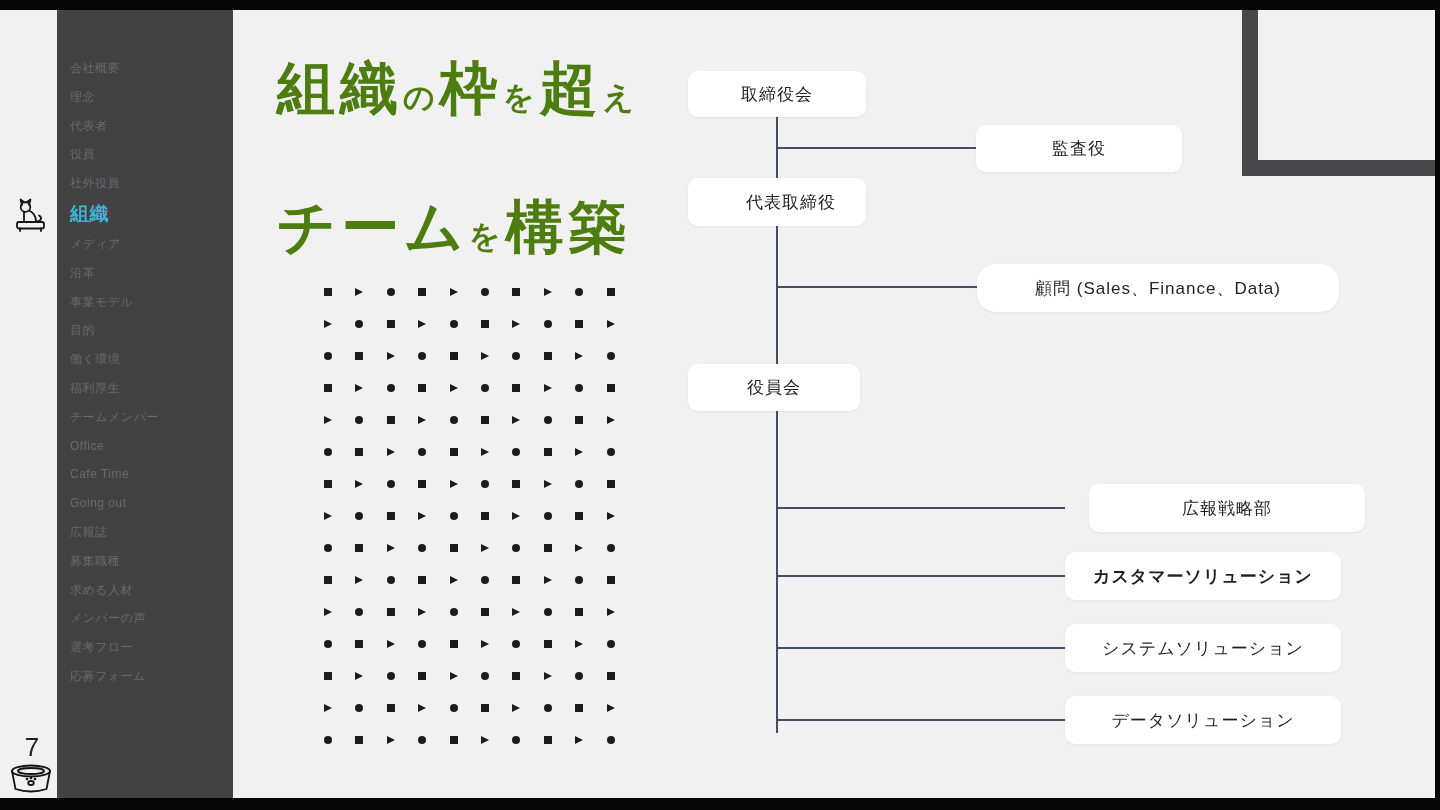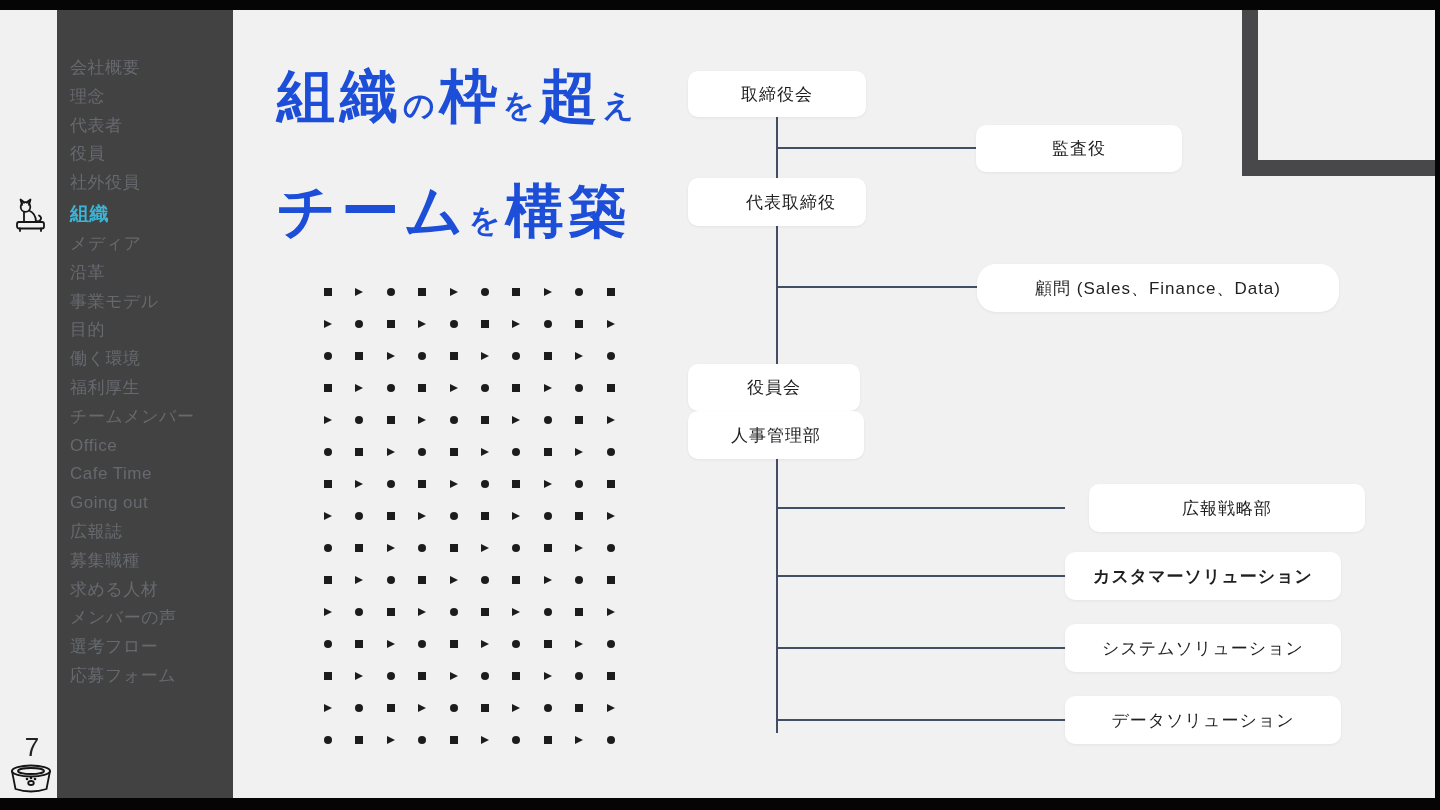--- a/index.html
+++ b/index.html
@@ -27,39 +27,39 @@
   .corner-frame-v{position:absolute;left:1242px;top:10px;width:16px;height:166px;background:var(--frame-dark);z-index:20;}
   .corner-frame-h{position:absolute;left:1242px;top:160px;width:193px;height:16px;background:var(--frame-dark);z-index:20;}
 
   
   .sidebar{
     position:absolute;left:57px;top:10px;width:176px;height:788px;
     background:var(--sidebar-bg);z-index:10;
   }
   .sidebar nav{padding:44px 0 0 13px;}
   .nav-item{
-    font-size:17px;line-height:28.8px;color:#66696E;
+    font-size:12px;line-height:28.8px;color:#66696E;
     white-space:nowrap;cursor:pointer;letter-spacing:0.5px;
   }
   .nav-item.active{
     color:var(--accent);font-weight:bold;font-size:19px;line-height:32px;
   }
 
   
   .section-marker{position:absolute;left:12px;top:196px;z-index:11;}
   .page-number{
     position:absolute;left:22px;top:732px;width:20px;text-align:center;
     font-size:26px;color:#222;z-index:11;
   }
   .bowl{position:absolute;left:8px;top:763px;z-index:11;}
 
   
-  .title-block{position:absolute;left:277px;top:60px;z-index:5;color:#1d4ed8;}
+  .title-block{position:absolute;left:277px;top:52px;z-index:5;color:#4d7c0f;}
   .title-line{line-height:1.25;letter-spacing:5px;white-space:nowrap;}
-  .title-line + .title-line{margin-top:42px;}
+  .title-line + .title-line{margin-top:66px;}
   .title-line .lg{font-size:58px;}
   .title-line .sm{font-size:31px;}
 
   
   .dot-grid{
     position:absolute;left:324px;top:288px;z-index:4;
     display:grid;grid-template-columns:repeat(10,31.4px);grid-auto-rows:32px;
   }
   .dot-cell{display:flex;align-items:flex-start;justify-content:flex-start;}
   .shape-square{width:8px;height:8px;background:var(--dot);}
@@ -605,18 +605,17 @@
     <path d="M777 508 L1065 508" stroke="var(--connector)" stroke-width="2"></path>
     <path d="M777 576 L1065 576" stroke="var(--connector)" stroke-width="2"></path>
     <path d="M777 648 L1065 648" stroke="var(--connector)" stroke-width="2"></path>
     <path d="M777 720 L1065 720" stroke="var(--connector)" stroke-width="2"></path>
   </svg>
   <div class="org-box" style="left:688px;top:71px;width:178px;height:46px;">取締役会</div>
   <div class="org-box" style="left:976px;top:125px;width:206px;height:47px;">監査役</div>
   <div class="org-box" style="left:688px;top:178px;width:178px;height:48px;padding-left:28px;">代表取締役</div>
   <div class="org-box" style="left:977px;top:264px;width:362px;height:48px;border-radius:19px;">顧問 (Sales、Finance、Data)</div>
   <div class="org-box" style="left:688px;top:328px;width:172px;height:47px;margin-top:36px;">役員会</div>
-  <div class="org-box" style="left:688px;top:411px;width:176px;height:48px;">人事管理部</div>
   <div class="org-box" style="left:1065px;top:484px;width:276px;height:48px;margin-left:24px;">広報戦略部</div>
   <div class="org-box" style="left:1065px;top:552px;width:276px;height:48px;font-weight:bold;">カスタマーソリューション</div>
   <div class="org-box" style="left:1065px;top:624px;width:276px;height:48px;">システムソリューション</div>
   <div class="org-box" style="left:1065px;top:696px;width:276px;height:48px;">データソリューション</div>
 </div>
 
 </body></html>

